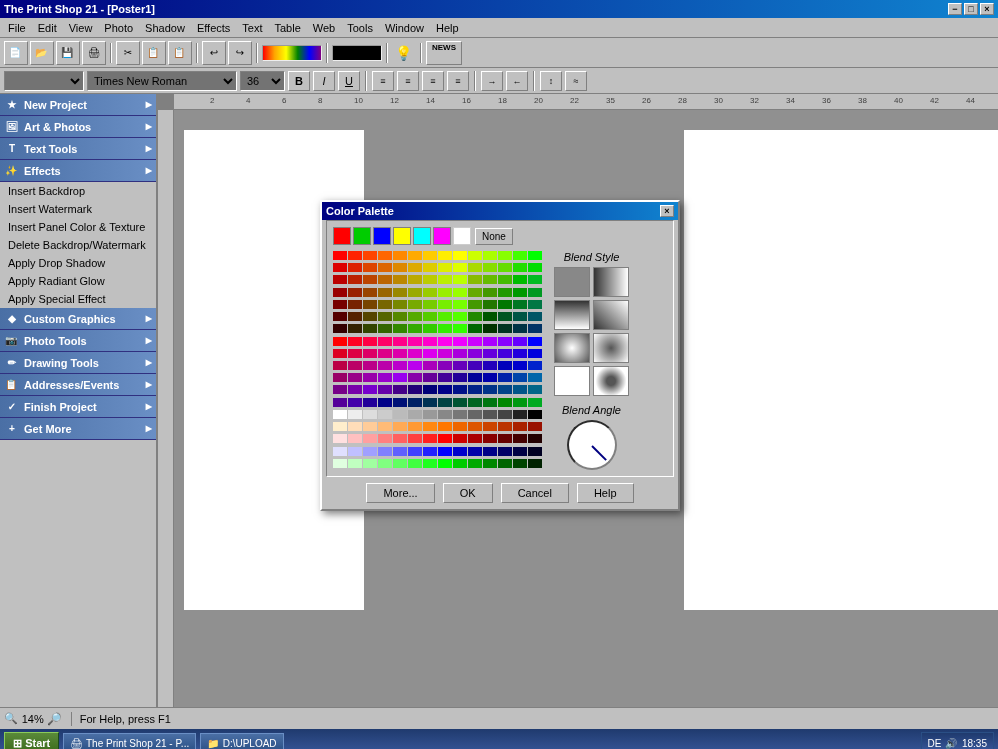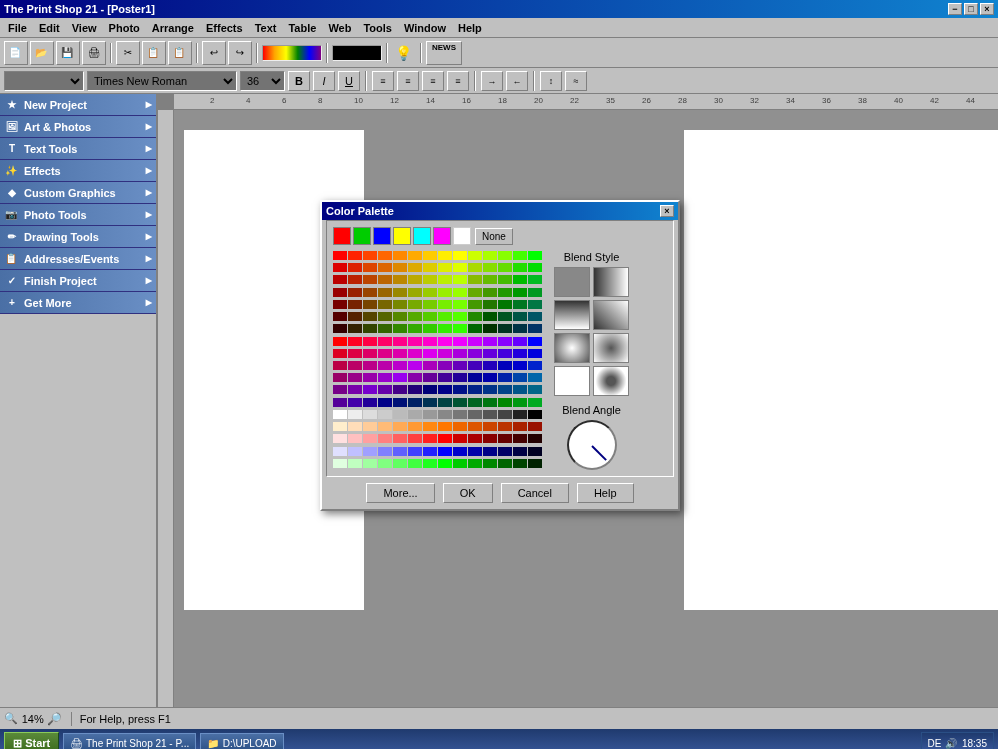--- a/index.html
+++ b/index.html
@@ -29,21 +29,20 @@
 
     
     #menu-bar {
       background: #c0c0c0;
       height: 20px;
       display: flex;
       align-items: center;
       padding: 0 2px;
       border-bottom: 1px solid #808080;
       font-size: 11px;
-      font-weight: bold;
     }
     .menu-item {
       padding: 2px 6px;
       cursor: pointer;
     }
 
     
     #toolbar {
       background: #c0c0c0;
       height: 30px;
@@ -467,21 +466,21 @@
     <span>□</span>
     <span>×</span>
   </div>
 </div>
 
 <div id="menu-bar">
     <div class="menu-item">File</div>
     <div class="menu-item">Edit</div>
     <div class="menu-item">View</div>
     <div class="menu-item">Photo</div>
-    <div class="menu-item">Arrange</div>
+    <div class="menu-item">Shadow</div>
     <div class="menu-item">Effects</div>
     <div class="menu-item">Text</div>
     <div class="menu-item">Table</div>
     <div class="menu-item">Web</div>
     <div class="menu-item">Tools</div>
     <div class="menu-item">Window</div>
     <div class="menu-item">Help</div>
   </div>
 
 <div id="toolbar">
@@ -545,20 +544,29 @@
       </div>
       <div class="sidebar-section">
         <span class="section-icon">T</span>
         <span>Text Tools</span>
         <span class="expand-arrow">▶</span>
       </div>
       <div class="sidebar-section">
         <span class="section-icon">✨</span>
         <span>Effects</span>
         <span class="expand-arrow">▶</span>
+      </div>
+      <div class="sidebar-submenu">
+        <div class="sidebar-subitem">Insert Backdrop</div>
+        <div class="sidebar-subitem">Insert Watermark</div>
+        <div class="sidebar-subitem">Insert Panel Color &amp; Texture</div>
+        <div class="sidebar-subitem">Delete Backdrop/Watermark</div>
+        <div class="sidebar-subitem">Apply Drop Shadow</div>
+        <div class="sidebar-subitem">Apply Radiant Glow</div>
+        <div class="sidebar-subitem">Apply Special Effect</div>
       </div>
       <div class="sidebar-section">
         <span class="section-icon">◆</span>
         <span>Custom Graphics</span>
         <span class="expand-arrow">▶</span>
       </div>
       <div class="sidebar-section">
         <span class="section-icon">📷</span>
         <span>Photo Tools</span>
         <span class="expand-arrow">▶</span>
@@ -917,21 +925,21 @@
           <div class="color-cell" style="background: rgb(0, 255, 0);"></div>
           <div class="color-cell" style="background: rgb(0, 204, 0);"></div>
           <div class="color-cell" style="background: rgb(0, 170, 0);"></div>
           <div class="color-cell" style="background: rgb(0, 136, 0);"></div>
           <div class="color-cell" style="background: rgb(0, 102, 0);"></div>
           <div class="color-cell" style="background: rgb(0, 68, 0);"></div>
           <div class="color-cell" style="background: rgb(0, 34, 0);"></div>
         </div>
 
       <div id="blend-area">
-        <div style="display:flex; gap:10px;">
+        <div style="display:flex; gap:10px;font-style:italic;">
 
           <div>
             <div class="blend-section-title">Blend Style</div>
             <div class="blend-styles">
               <div class="blend-style-item">
                   <div class="bs-solid"></div>
                 </div>
               <div class="blend-style-item">
                   <div class="bs-h-grad"></div>
                 </div>

